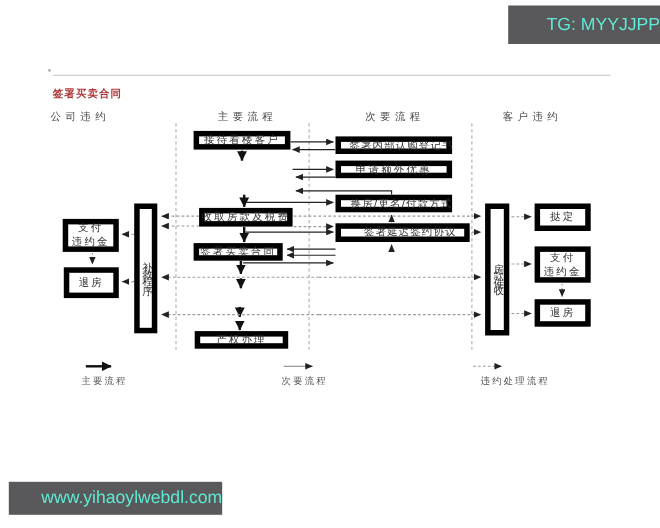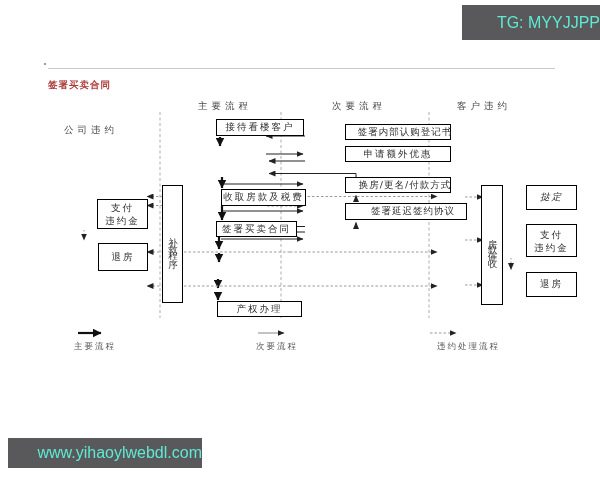--- a/index.html
+++ b/index.html
@@ -7,40 +7,40 @@
          font-family:"DejaVu Sans","Liberation Sans",sans-serif;}
   .badge{position:absolute;background:#59595b;color:#5eead4;text-align:right;
          font-family:"Liberation Sans",sans-serif;}
   .badge.top{left:462px;top:5px;width:138px;height:35px;line-height:35px;font-size:16px;}
   .badge.bottom{left:8px;top:438px;width:194px;height:30px;line-height:30px;font-size:16px;}
   .rule{position:absolute;left:48px;top:68px;width:507px;height:1px;background:#c9c9c9;}
   .rule-dot{position:absolute;left:44px;top:63px;width:2px;height:2px;background:#9a9a9a;}
   .title{position:absolute;left:48px;top:79px;font-size:9.5px;font-weight:bold;
          color:#ad3a3a;letter-spacing:1px;white-space:nowrap;}
   .col-h{position:absolute;top:100px;font-size:9.5px;color:#4a4a4a;letter-spacing:4px;white-space:nowrap;}
-  .box{position:absolute;box-sizing:border-box;border:1px solid #000000;background:#fff;
+  .box{position:absolute;box-sizing:border-box;border:5px solid #000000;background:#fff;
        display:flex;align-items:center;justify-content:center;font-size:9.5px;color:#2f2f2f;
-       letter-spacing:2px;text-align:center;white-space:nowrap;z-index:2;margin-left:40px;}
+       letter-spacing:2px;text-align:center;white-space:nowrap;z-index:2;}
   .box.tight{letter-spacing:1px;padding-left:14px;}
   .box.two{flex-direction:column;line-height:13px;}
   .box.vbox{writing-mode:vertical-rl;text-orientation:upright;letter-spacing:7px;white-space:normal;}
   .leg{position:absolute;font-size:8.5px;color:#555;letter-spacing:2px;white-space:nowrap;}
   svg.wires{position:absolute;left:0;top:0;z-index:1;}
 </style>
 </head>
 <body>
 
 <div class="stage">
 
   <div class="badge top">TG: MYYJJPP</div>
   <div class="rule"></div>
   <div class="rule-dot"></div>
   <div class="title">签署买卖合同</div>
 
-  <span class="col-h" style="left:64px;margin-top:24px;">公司违约</span>
+  <span class="col-h" style="left:46px;">公司违约</span>
   <span class="col-h" style="left:198px;">主要流程</span>
   <span class="col-h" style="left:332px;">次要流程</span>
   <span class="col-h" style="left:457px;">客户违约</span>
 
   <svg class="wires" width="600" height="480">
     <defs>
       <marker id="mA" markerUnits="userSpaceOnUse" markerWidth="9" markerHeight="9" refX="8.5" refY="4.5" orient="auto">
         <path d="M0,0 L9,4.5 L0,9 z" fill="#111"></path>
       </marker>
       <marker id="mS" markerUnits="userSpaceOnUse" markerWidth="7" markerHeight="6" refX="6.5" refY="3" orient="auto">
@@ -116,21 +116,21 @@
   <div class="box tight" style="left:305px;top:203px;width:122px;height:17px;">签署延迟签约协议</div>
 
   <div class="box two" style="left:57px;top:199px;width:51px;height:30px;">
     <span>支付</span>
     <span>违约金</span>
   </div>
   <div class="box" style="left:58px;top:243px;width:50px;height:28px;">退房</div>
   <div class="box vbox" style="left:122px;top:185px;width:21px;height:118px;">补救程序</div>
 
   <div class="box vbox" style="left:441px;top:185px;width:22px;height:120px;">房款催收</div>
-  <div class="box" style="left:486px;top:185px;width:51px;height:25px;font-style:italic;">挞定</div>
+  <div class="box" style="left:486px;top:185px;width:51px;height:25px;">挞定</div>
   <div class="box two" style="left:486px;top:224px;width:51px;height:33px;">
     <span>支付</span>
     <span>违约金</span>
   </div>
   <div class="box" style="left:486px;top:272px;width:51px;height:25px;">退房</div>
 
   <span class="leg" style="left:74px;top:341px;">主要流程</span>
   <span class="leg" style="left:256px;top:341px;">次要流程</span>
   <span class="leg" style="left:437px;top:341px;font-family:Liberation Serif, serif;">违约处理流程</span>
 

